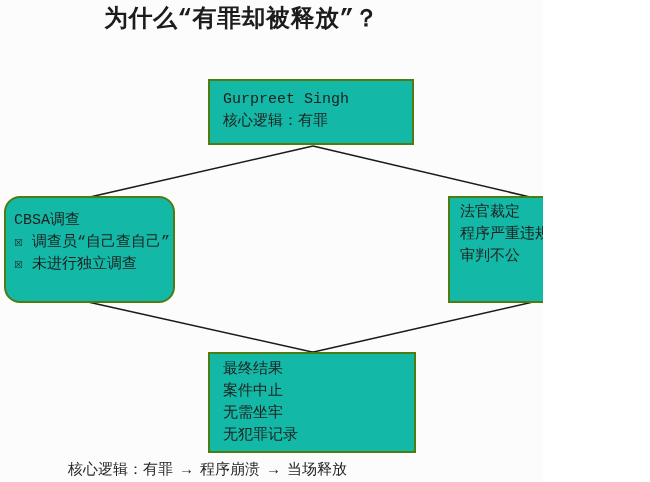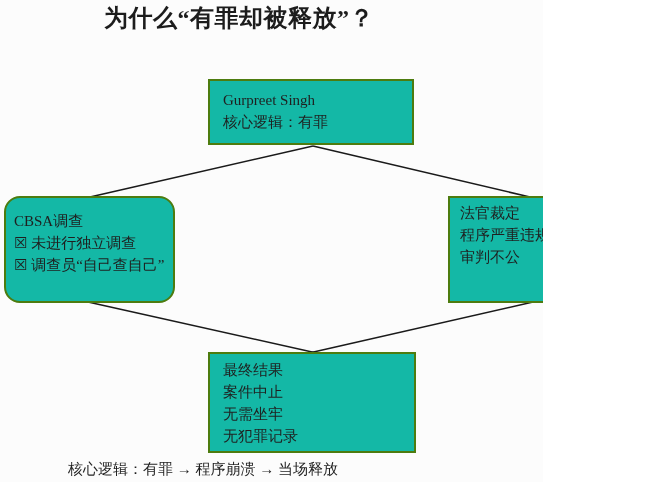--- a/index.html
+++ b/index.html
@@ -5,21 +5,21 @@
   html, body {
     margin: 0;
     padding: 0;
     background: #ffffff;
   }
   .canvas {
     position: relative;
     width: 543px;
     height: 482px;
     background: #fcfcfc;
-    font-family: Liberation Serif, serif;
+    font-family: Liberation Mono, monospace;
     color: #1f1f1f;
     overflow: hidden;
   }
   .title {
     position: absolute;
     left: 104px;
     top: 2px;
     margin: 0;
     font-size: 24px;
     font-weight: 600;
@@ -94,22 +94,22 @@
     <line x1="533" y1="302" x2="296" y2="356"></line>
   </svg>
 
   <div class="node node-verdict">
     <span class="node-line">Gurpreet Singh</span>
     <span class="node-line">核心逻辑：有罪</span>
   </div>
 
   <div class="node node-cbsa">
     <span class="node-line">CBSA调查</span>
+    <span class="node-line">☒ 调查员“自己查自己”</span>
     <span class="node-line">☒ 未进行独立调查</span>
-    <span class="node-line">☒ 调查员“自己查自己”</span>
   </div>
 
   <div class="node node-result">
     <span class="node-line">最终结果</span>
     <span class="node-line">案件中止</span>
     <span class="node-line">无需坐牢</span>
     <span class="node-line">无犯罪记录</span>
   </div>
 
   <div class="node node-judge">

